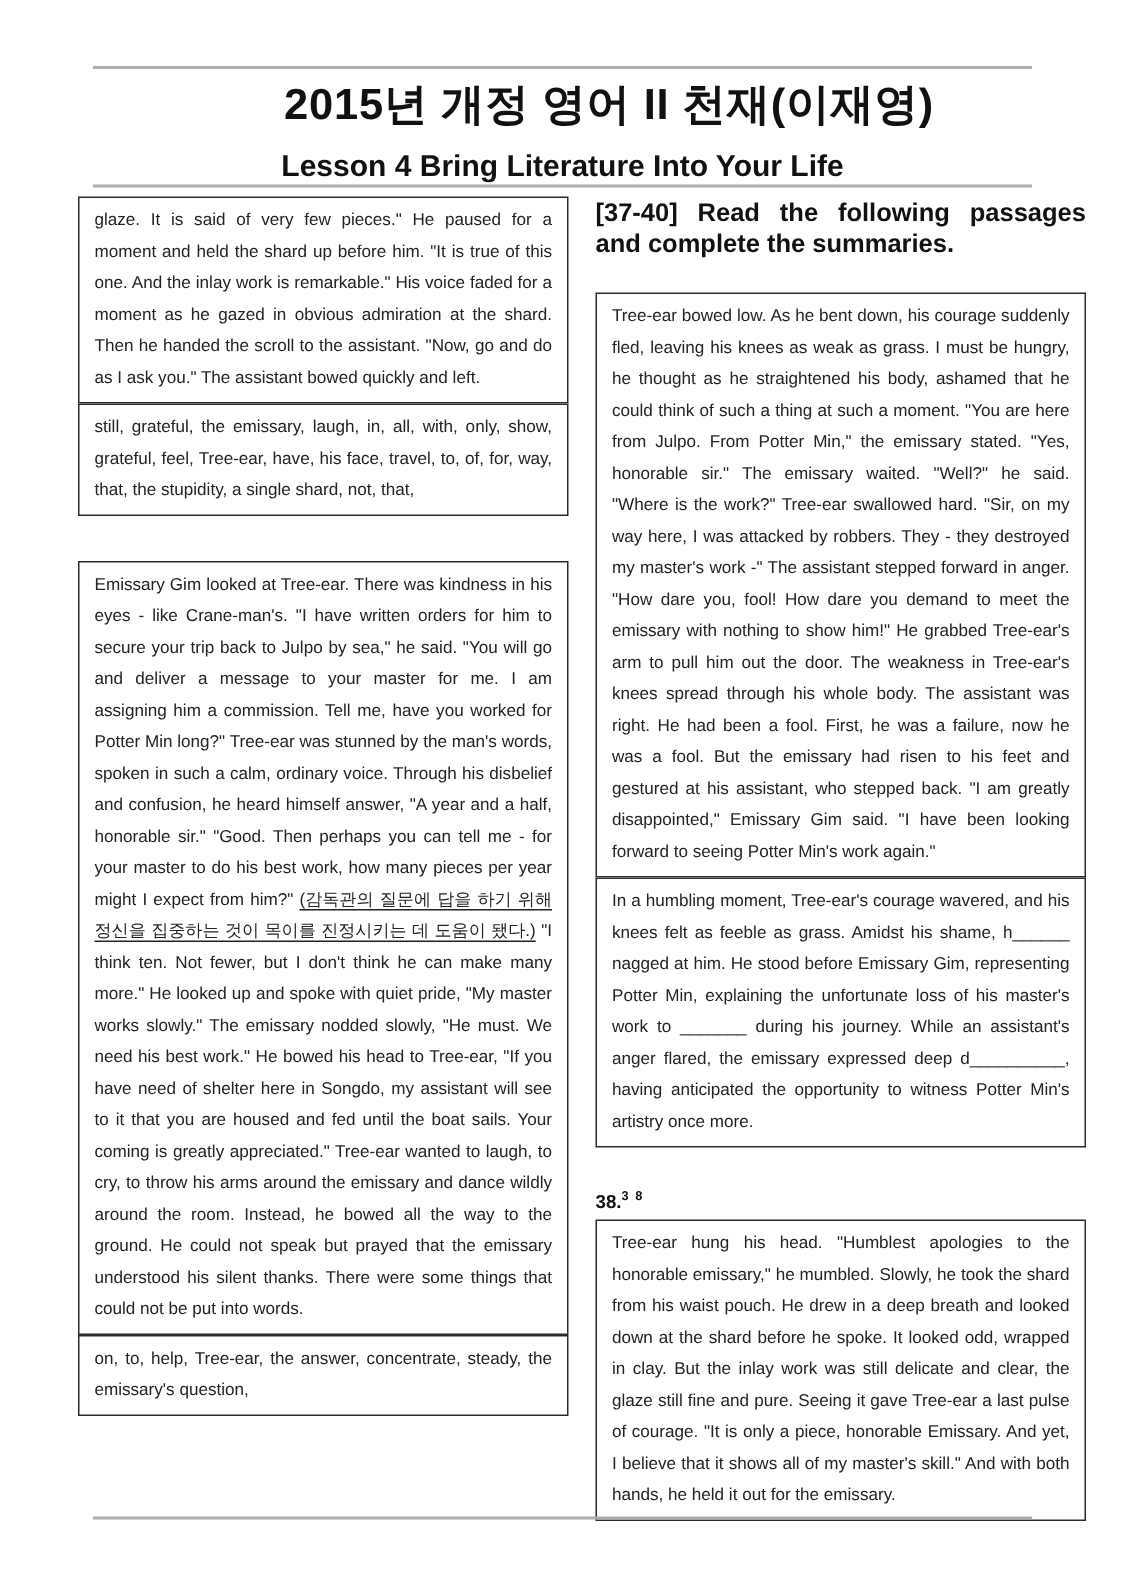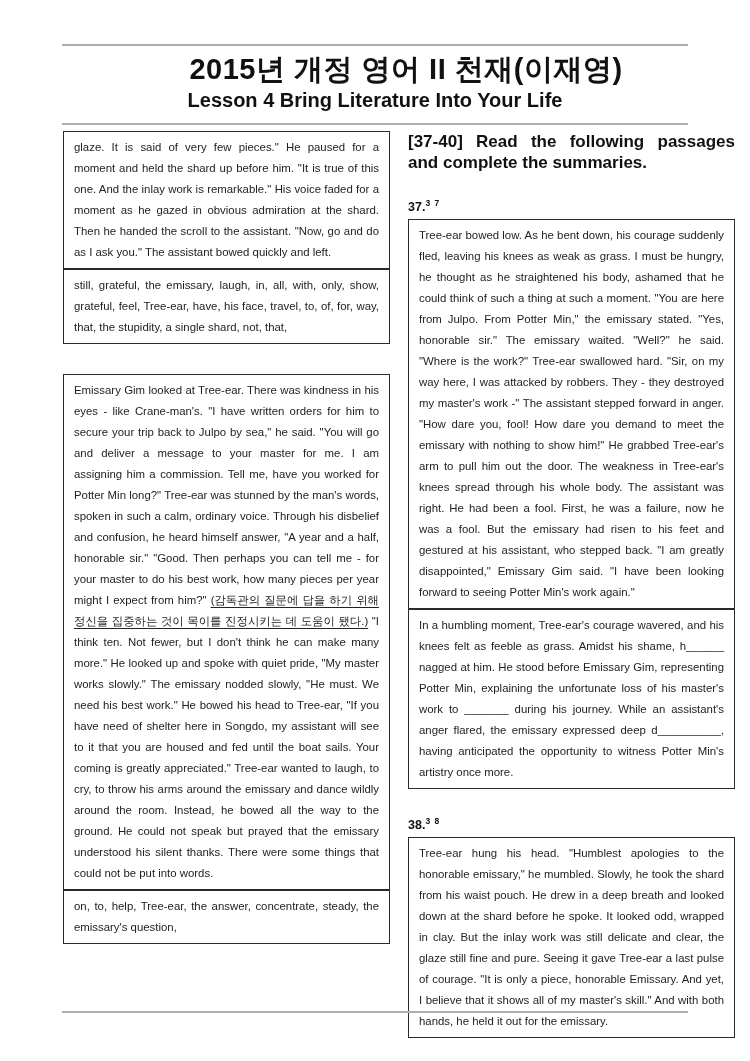--- a/index.html
+++ b/index.html
@@ -10,25 +10,25 @@
   }
   .rule{position:absolute;left:62px;right:62px;height:2px;background:#adadad;}
   .rule-top{top:44px;}
   .rule-header{top:123px;}
   .rule-footer{top:1011px;}
   .title{
     position:absolute;top:50px;left:0;width:100%;text-align:center;
     font-size:29px;font-weight:bold;letter-spacing:0.5px;color:#111;margin-left:31px;
   }
   .subtitle{
-    position:absolute;top:89px;left:0;width:100%;text-align:center;
+    position:absolute;top:100px;left:0;width:100%;text-align:center;
     font-size:20px;font-weight:bold;color:#111;
   }
   .columns{
-    position:absolute;top:131px;left:40px;width:684px;
+    position:absolute;top:131px;left:29px;width:684px;
     display:flex;gap:18px;align-items:flex-start;padding-left:23px;
   }
   .col{width:327px;box-sizing:border-box;}
   .box{
     box-sizing:border-box;width:100%;
     border:1.5px solid #2a2a2a;background:#fff;
     padding:5px 10px;font-size:11.4px;line-height:21px;
     text-align:justify;color:#222;
   }
   .mt12{}
@@ -80,21 +80,20 @@
       </div>
 
       <div class="box mt12">
         <span>on, to, help, Tree-ear, the answer, concentrate, steady, the emissary's question,</span>
       </div>
     </div>
 
     <div class="col">
       <div class="instruction">[37-40] Read the following passages and complete the summaries.</div>
 
-      <div class="qlabel"><span>37.</span><sup>3 7</sup></div>
 
       <div class="box">
         <span>Tree-ear bowed low. As he bent down, his courage suddenly fled, leaving his knees as weak as grass. I must be hungry, he thought as he straightened his body, ashamed that he could think of such a thing at such a moment. "You are here from Julpo. From Potter Min," the emissary stated. "Yes, honorable sir." The emissary waited. "Well?" he said. "Where is the work?" Tree-ear swallowed hard. "Sir, on my way here, I was attacked by robbers. They - they destroyed my master's work -" The assistant stepped forward in anger. "How dare you, fool! How dare you demand to meet the emissary with nothing to show him!" He grabbed Tree-ear's arm to pull him out the door. The weakness in Tree-ear's knees spread through his whole body. The assistant was right. He had been a fool. First, he was a failure, now he was a fool. But the emissary had risen to his feet and gestured at his assistant, who stepped back. "I am greatly disappointed," Emissary Gim said. "I have been looking forward to seeing Potter Min's work again."</span>
       </div>
 
       <div class="box mt12">
         <span>In a humbling moment, Tree-ear's courage wavered, and his knees felt as feeble as grass. Amidst his shame, h______ nagged at him. He stood before Emissary Gim, representing Potter Min, explaining the unfortunate loss of his master's work to _______ during his journey. While an assistant's anger flared, the emissary expressed deep d__________, having anticipated the opportunity to witness Potter Min's artistry once more.</span>
       </div>
 
       <div class="gap-md"></div>

